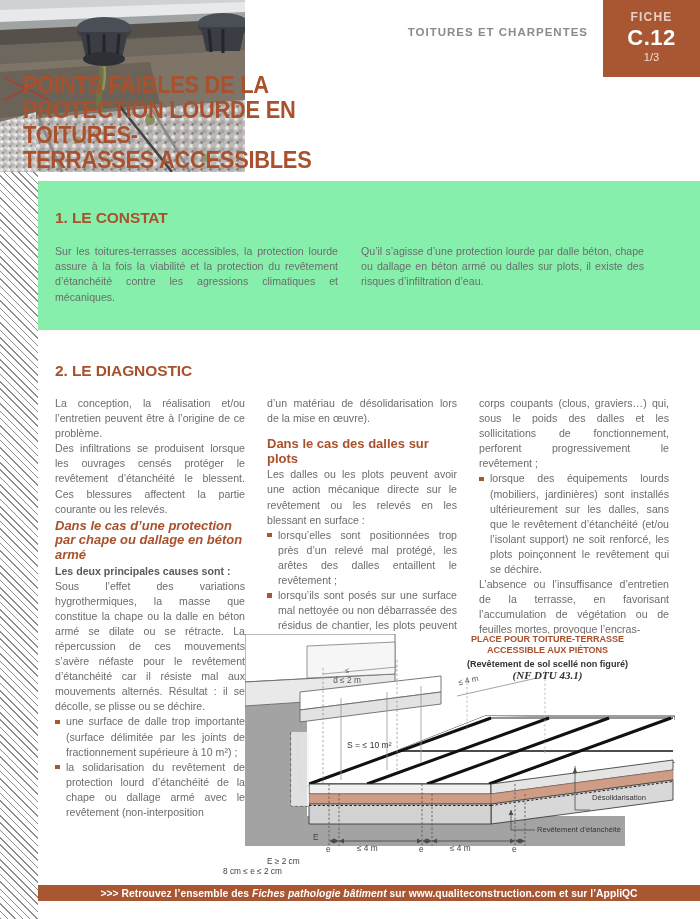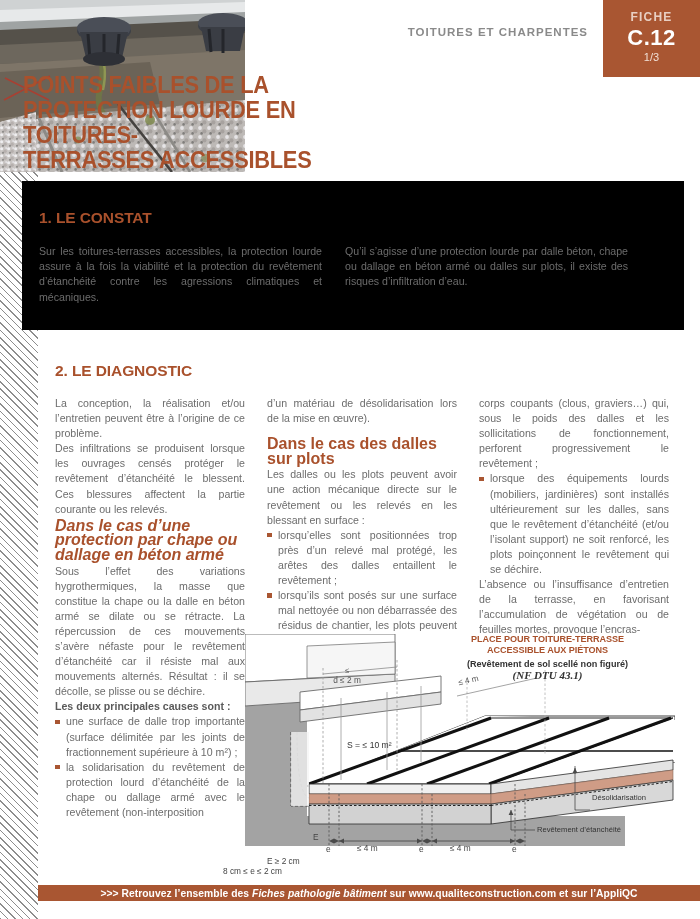--- a/index.html
+++ b/index.html
@@ -48,22 +48,22 @@
   .main-title {
     position:absolute; left:23px; top:73px; width:410px;
     color:#a9512c; font-size:23.5px; line-height:25px;
     font-weight:800; letter-spacing:-0.3px; text-transform:uppercase;
     font-family:"Liberation Sans", sans-serif;
   }
   .main-title span { display:block; transform: scaleX(0.93); transform-origin:left center;}
 
   
   .constat {
-    position:absolute; left:22px; top:181px; width:662px; height:149px;
-    background:#000000;
+    position:absolute; left:38px; top:181px; width:662px; height:149px;
+    background:#86efac;
   }
   .h2 {
     color:#a9512c; font-size:15.5px; font-weight:800; letter-spacing:-0.1px;
     text-transform:uppercase;
   }
   .constat .h2 { position:absolute; left:17px; top:28px; }
   .constat .col-a { position:absolute; left:17px; top:63px; width:283px; }
   .constat .col-b { position:absolute; left:323px; top:63px; width:283px; }
 
   .body-txt {
@@ -73,21 +73,21 @@
 
   
   .diag-title { position:absolute; left:55px; top:362px; }
   .cols { position:absolute; left:55px; top:396px; width:615px; }
   .col { position:absolute; top:0; width:190px; }
   .col1 { left:0; }
   .col2 { left:212px; }
   .col3 { left:424px; }
 
   .h3 {
-    color:#a9512c; font-size:16px; font-weight:700; line-height:14.6px;
+    color:#a9512c; font-size:13px; font-weight:700; line-height:14.6px;
     margin-bottom:1px;
   }
   .p { font-size:10.6px; line-height:15.1px; color:#6c6c6c; text-align:justify; }
 
   ul.bl { list-style:none; margin:0; padding:0; }
   ul.bl li {
     position:relative; padding-left:11px;
     font-size:10.6px; line-height:15.1px; color:#6c6c6c; text-align:justify;
   }
   ul.bl li::before {
@@ -215,22 +215,22 @@
   </div>
 
   <div class="h2 diag-title">2. LE DIAGNOSTIC</div>
 
   <div class="cols">
 
     <div class="col col1">
       <div class="p">La conception, la réalisation et/ou l’entretien peuvent être à l’origine de ce problème.</div>
       <div class="p">Des infiltrations se produisent lorsque les ouvrages censés protéger le revêtement d’étanchéité le blessent. Ces blessures affectent la partie courante ou les relevés.</div>
       <div class="h3" style="margin-top:2px;font-style:italic;">Dans le cas d’une protection par chape ou dallage en béton armé</div>
+      <div class="p" style="font-weight:700;color:#5a5a5a;">Les deux principales causes sont :</div>
       <div class="p">Sous l’effet des variations hygrothermiques, la masse que constitue la chape ou la dalle en béton armé se dilate ou se rétracte. La répercussion de ces mouvements s’avère néfaste pour le revêtement d’étanchéité car il résiste mal aux mouvements alternés. Résultat : il se décolle, se plisse ou se déchire.</div>
-      <div class="p" style="font-weight:700;color:#5a5a5a;">Les deux principales causes sont :</div>
       <ul class="bl">
         <li>une surface de dalle trop importante (surface délimitée par les joints de fractionnement supérieure à 10 m²) ;</li>
         <li>la solidarisation du revêtement de protection lourd d’étanchéité de la chape ou dallage armé avec le revêtement (non-interposition</li>
       </ul>
     </div>
 
     <div class="col col2">
       <div class="p">d’un matériau de désolidarisation lors de la mise en œuvre).</div>
       <div class="h3" style="margin-top:11px;">Dans le cas des dalles sur plots</div>
       <div class="p">Les dalles ou les plots peuvent avoir une action mécanique directe sur le revêtement ou les relevés en les blessant en surface :</div>

